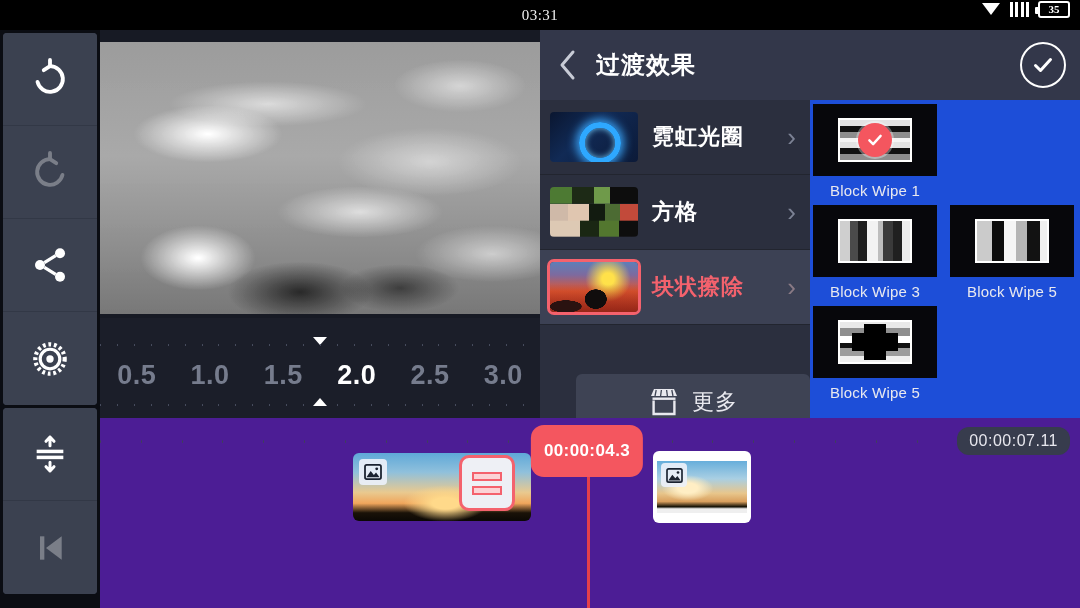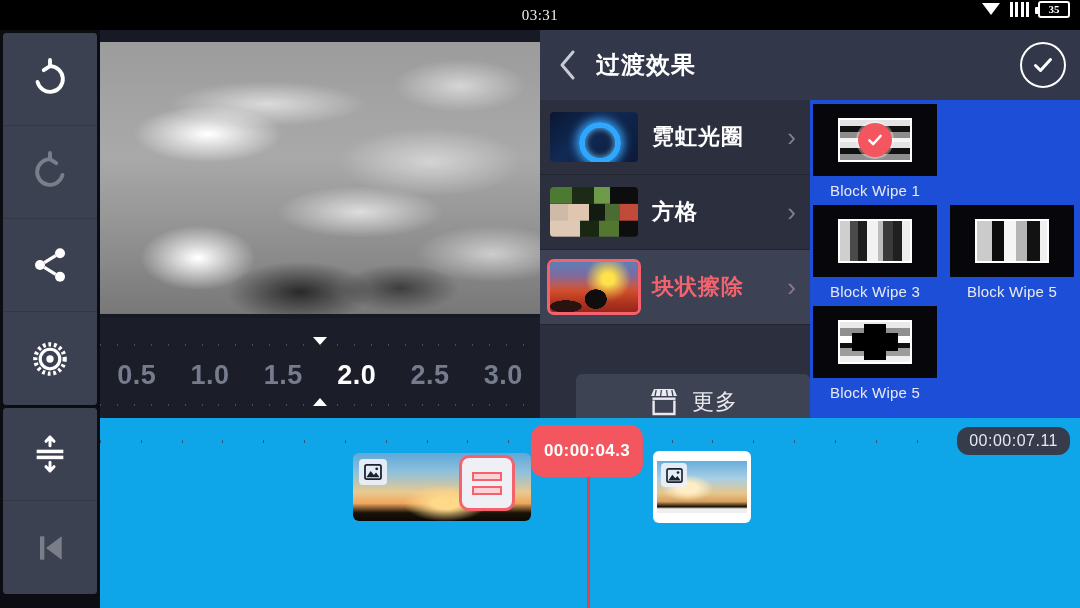--- a/index.html
+++ b/index.html
@@ -233,21 +233,21 @@
   .sel-check {
     position: absolute; left: 50%; top: 50%; transform: translate(-50%,-50%);
     width: 34px; height: 34px; border-radius: 50%; background: #f4565f;
     display: flex; align-items: center; justify-content: center;
     box-shadow: 0 0 0 2px rgba(255,255,255,.35);
   }
 
   
   .timeline {
     position: absolute; left: 100px; top: 418px; width: 980px; height: 190px;
-    background: #0ea5e9;
+    background: #4c1d95;
   }
   .tl-dots {
     position: absolute; left: 0; top: 22px; width: 980px; height: 3px;
     display: flex; align-items: center;
   }
   .tl-dots i { width: 3px; height: 3px; border-radius: 50%; background: #3e4456; margin-right: 40px; }
   .total-time {
     position: absolute; right: 10px; top: 9px;
     background: #373c4d; color: #e7e7ee; font-size: 16px;
     padding: 5px 12px; border-radius: 12px; letter-spacing: .5px;

